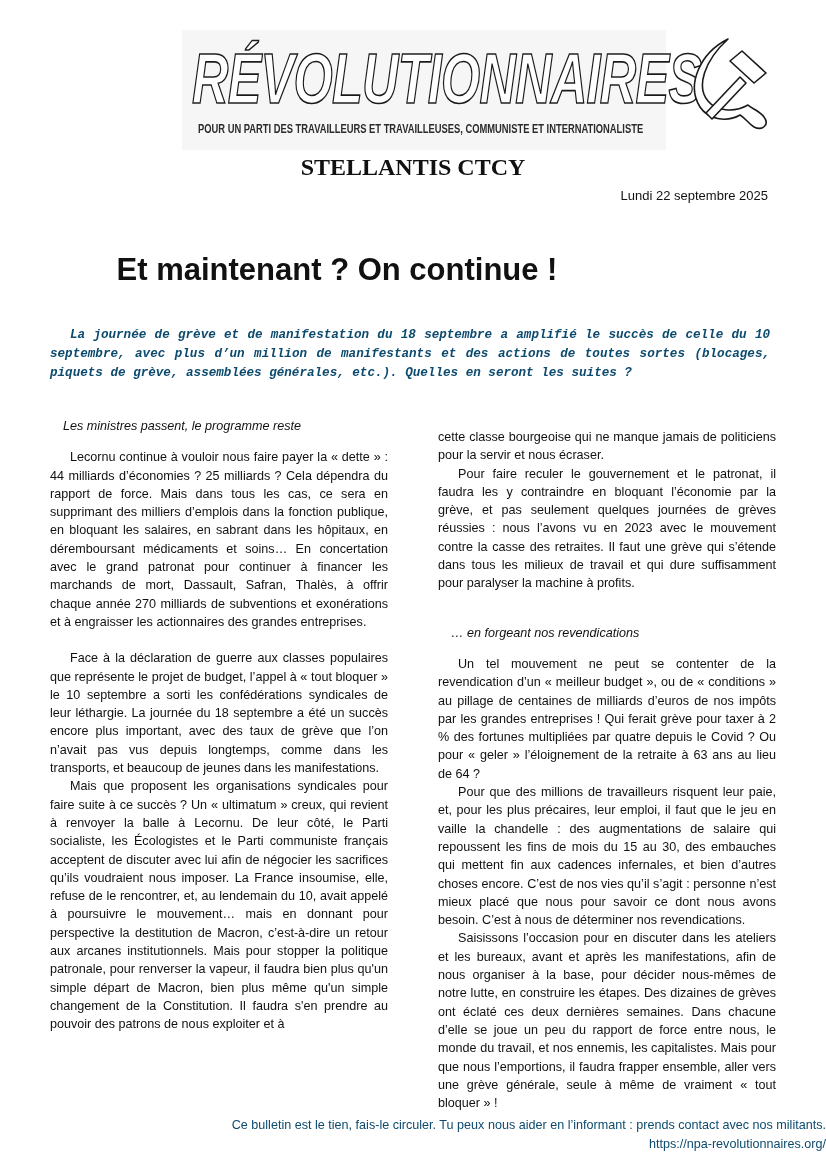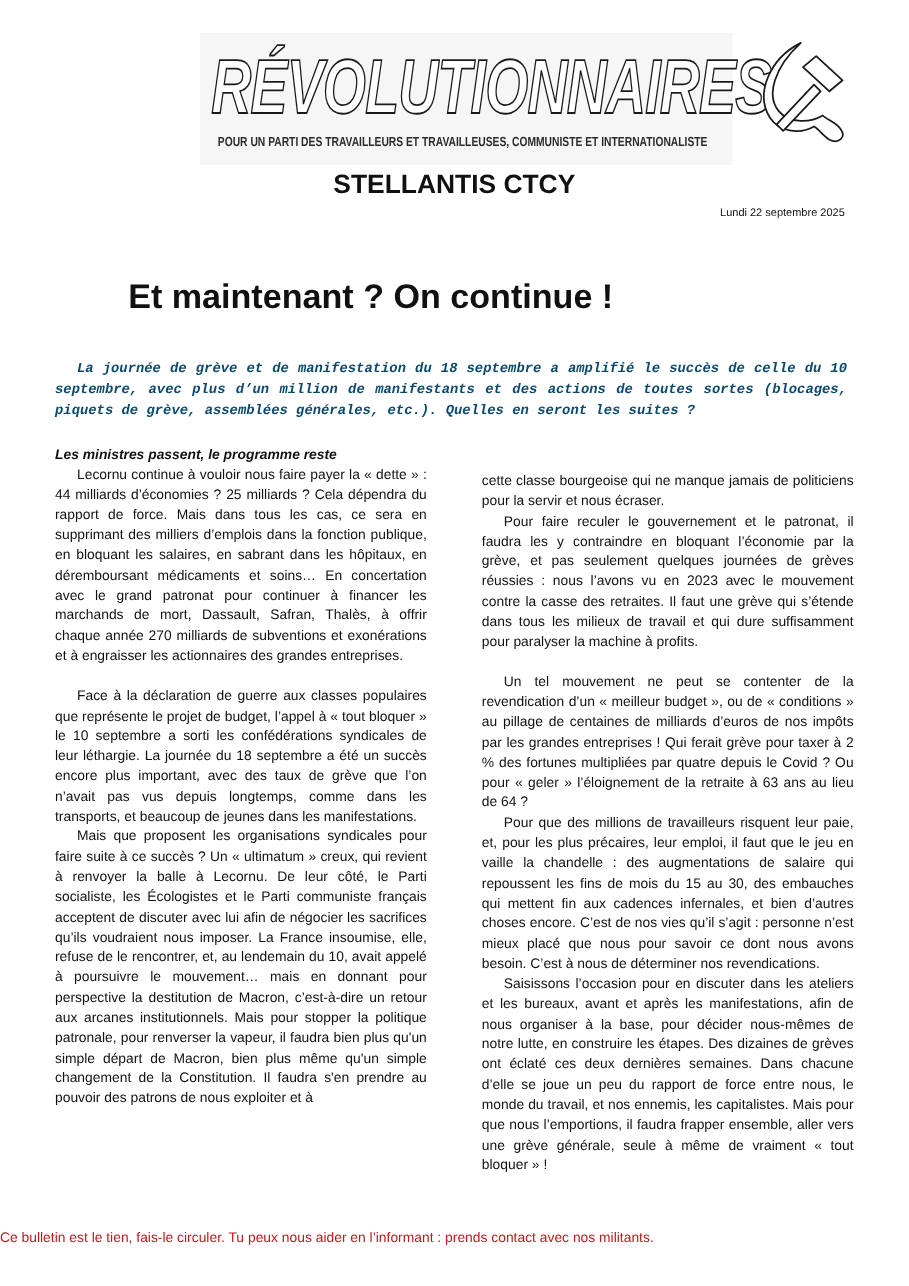--- a/index.html
+++ b/index.html
@@ -9,36 +9,36 @@
   .npa-block { position: absolute; left: 52px; top: 52px; width: 120px; }
   .npa-big { font-family: "Liberation Sans", sans-serif; font-weight: bold; font-size: 62px; line-height: 56px; letter-spacing: -2px; color: #2d2d2d; transform: scaleX(0.92); transform-origin: left; }
   .npa-small { font-family: "Liberation Sans", sans-serif; font-weight: bold; font-style: italic; font-size: 13px; color: #333; margin-top: 4px; transform: scaleX(0.82); transform-origin: left; white-space: nowrap; }
 
   .banner { position: absolute; left: 182px; top: 30px; width: 484px; height: 120px; background: #f6f6f6; }
   .banner-title { position: absolute; left: 10px; top: 8px; width: 470px; font-family: "Liberation Sans", sans-serif; font-weight: bold; font-style: italic; font-size: 70px; line-height: 82px; color: #ffffff; -webkit-text-stroke: 1.6px #1a1a1a; letter-spacing: -1px; white-space: nowrap; transform: scaleX(0.72); transform-origin: left; }
   .banner-sub { position: absolute; left: 16px; top: 92px; font-family: "Liberation Sans", sans-serif; font-weight: bold; font-size: 12px; color: #2b2b2b; white-space: nowrap; transform: scaleX(0.78); transform-origin: left; }
 
   .hammer { position: absolute; left: 678px; top: 35px; width: 100px; height: 100px; }
 
-  .company { position: absolute; left: 0; width: 826px; top: 154px; text-align: center; font-family: Liberation Sans, sans-serif; font-weight: bold; font-size: 24px; color: #111; }
-  .date { position: absolute; right: 58px; top: 188px; font-family: "Liberation Sans", sans-serif; font-size: 10px; color: #111; text-align: right; }
+  .company { position: absolute; left: 0; width: 826px; top: 154px; text-align: center; font-family: Liberation Serif, serif; font-weight: bold; font-size: 24px; color: #111; }
+  .date { position: absolute; right: 58px; top: 188px; font-family: "Liberation Sans", sans-serif; font-size: 13px; color: #111; text-align: right; }
 
   .headline { position: absolute; left: 0; width: 674px; top: 252px; text-align: center; font-family: "Liberation Sans", sans-serif; font-weight: bold; font-size: 31px; color: #111; }
 
   .chapeau { position: absolute; left: 50px; top: 326px; width: 720px; font-family: Liberation Mono, monospace; font-weight: bold; font-style: italic; font-size: 12.6px; line-height: 19.2px; text-align: justify; text-indent: 20px; color: #0c4a6e; }
 
   .col { position: absolute; top: 404px; width: 338px; font-family: "Liberation Sans", sans-serif; font-size: 12.6px; line-height: 18.3px; color: #111; text-align: justify; }
   .col-left { left: 50px; }
   .col-right { left: 438px; }
-  .col h3 { margin: 0; font-size: 12.6px; font-weight: bold; font-style: italic; line-height: 18.3px; }
+  .col h3 { margin: 13px; font-size: 12.6px; font-weight: normal; font-style: italic; line-height: 18.3px; }
   .col p { margin: 0; text-indent: 20px; }
   .col p.noindent { text-indent: 0; margin-top: 24px; }
   .gap { height: 18px; }
 
-  .footer { position: absolute; left: 0; width: 826px; top: 1116px; text-align: left; font-family: "Liberation Sans", sans-serif; font-size: 12.6px; line-height: 19px; color: #b91c1c; }
+  .footer { position: absolute; left: 0; width: 826px; top: 1116px; text-align: right; font-family: "Liberation Sans", sans-serif; font-size: 12.6px; line-height: 19px; color: #0c4a6e; }
 </style>
 </head>
 <body>
 
 <div class="masthead">
 
   <div class="banner">
     <div class="banner-title">RÉVOLUTIONNAIRES</div>
     <div class="banner-sub">POUR UN PARTI DES TRAVAILLEURS ET TRAVAILLEUSES, COMMUNISTE ET INTERNATIONALISTE</div>
   </div>
@@ -67,20 +67,22 @@
   <p>Lecornu continue à vouloir nous faire payer la « dette » :  44 milliards d’économies  ?  25 milliards ? Cela dépendra du rapport de force. Mais dans tous les cas, ce sera en supprimant des milliers d’emplois dans la fonction publique, en bloquant les salaires, en sabrant dans les hôpitaux, en déremboursant médicaments et soins… En concertation avec le grand patronat pour continuer à financer les marchands de mort, Dassault, Safran, Thalès, à offrir chaque année 270 milliards de subventions et exonérations et à engraisser les actionnaires des grandes entreprises.</p>
   <div class="gap"></div>
   <p>Face à la déclaration de guerre aux classes populaires que représente le projet de budget, l’appel à « tout bloquer » le 10 septembre a sorti les confédérations syndicales de leur léthargie. La journée du 18 septembre a été un succès encore plus important, avec des taux de grève que l’on n’avait pas vus depuis longtemps, comme dans les transports, et beaucoup de jeunes dans les manifestations.</p>
   <p>Mais que proposent les organisations syndicales pour faire suite à ce succès ? Un « ultimatum » creux, qui revient à renvoyer la balle à Lecornu. De leur côté, le Parti socialiste, les Écologistes et le Parti communiste français acceptent de discuter avec lui afin de négocier les sacrifices qu’ils voudraient nous imposer. La France insoumise, elle, refuse de le rencontrer, et, au lendemain du 10, avait appelé à poursuivre le mouvement… mais en donnant pour perspective la destitution de Macron, c’est-à-dire un retour aux arcanes institutionnels. Mais pour stopper la politique patronale, pour renverser la vapeur, il faudra bien plus qu'un simple départ de Macron, bien plus même qu'un simple changement de la Constitution. Il faudra s'en prendre au pouvoir des patrons de nous exploiter et à</p>
 </div>
 
 <div class="col col-right">
   <p class="noindent">cette classe bourgeoise qui ne manque jamais de politiciens pour la servir et nous écraser.</p>
   <p>Pour faire reculer le gouvernement et le patronat, il faudra les y contraindre en bloquant l’économie par la grève, et pas seulement quelques journées de grèves réussies : nous l’avons vu en 2023 avec le mouvement contre la casse des retraites. Il faut une grève qui s’étende dans tous les milieux de travail et qui dure suffisamment pour paralyser la machine à profits.</p>
   <div class="gap"></div>
+  <h3>… en forgeant nos revendications</h3>
   <p>Un tel mouvement ne peut se contenter de la revendication d’un « meilleur budget », ou de « conditions » au pillage de centaines de milliards d’euros de nos impôts par les grandes entreprises ! Qui ferait grève pour taxer à 2 % des fortunes multipliées par quatre depuis le Covid ? Ou pour « geler » l’éloignement de la retraite à 63 ans au lieu de 64 ?</p>
   <p>Pour que des millions de travailleurs risquent leur paie, et, pour les plus précaires, leur emploi, il faut que le jeu en vaille la chandelle : des augmentations de salaire qui repoussent les fins de mois du 15 au 30, des embauches qui mettent fin aux cadences infernales, et bien d’autres choses encore. C’est de nos vies qu’il s’agit : personne n’est mieux placé que nous pour savoir ce dont nous avons besoin. C’est à nous de déterminer nos revendications.</p>
   <p>Saisissons l’occasion pour en discuter dans les ateliers et les bureaux, avant et après les manifestations, afin de nous organiser à la base, pour décider nous-mêmes de notre lutte, en construire les étapes. Des dizaines de grèves ont éclaté ces deux dernières semaines. Dans chacune d’elle se joue un peu du rapport de force entre nous, le monde du travail, et nos ennemis, les capitalistes. Mais pour que nous l’emportions, il faudra frapper ensemble, aller vers une grève générale, seule à même de vraiment « tout bloquer » !</p>
 </div>
 
 <div class="footer">
   <div>Ce bulletin est le tien, fais-le circuler. Tu peux nous aider en l’informant : prends contact avec nos militants.</div>
+  <div>https://npa-revolutionnaires.org/</div>
 </div>
 
 </body></html>

